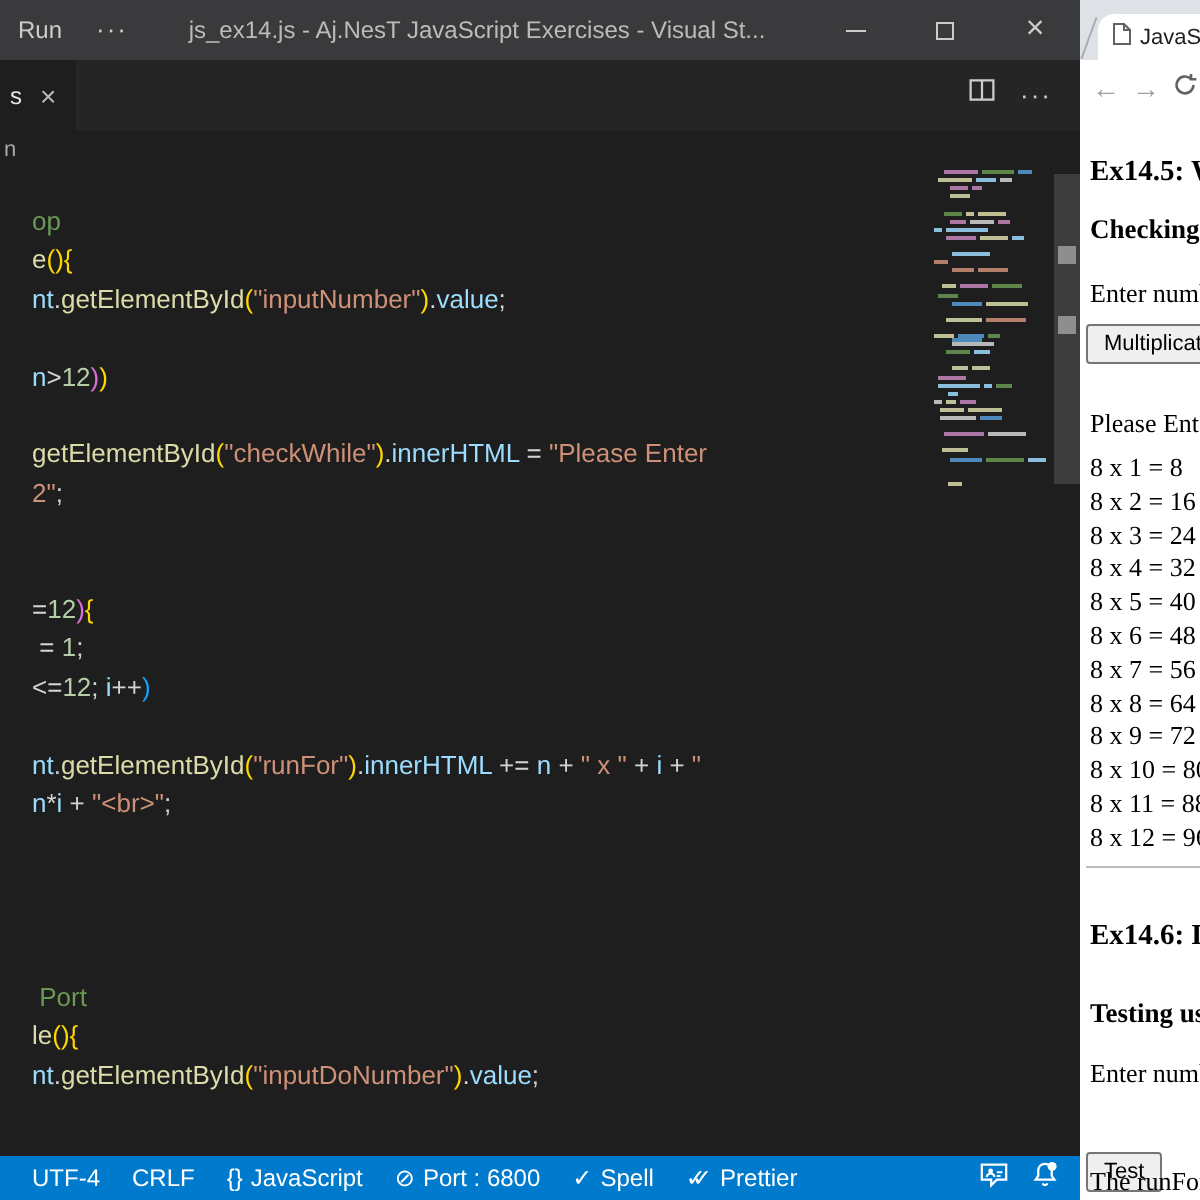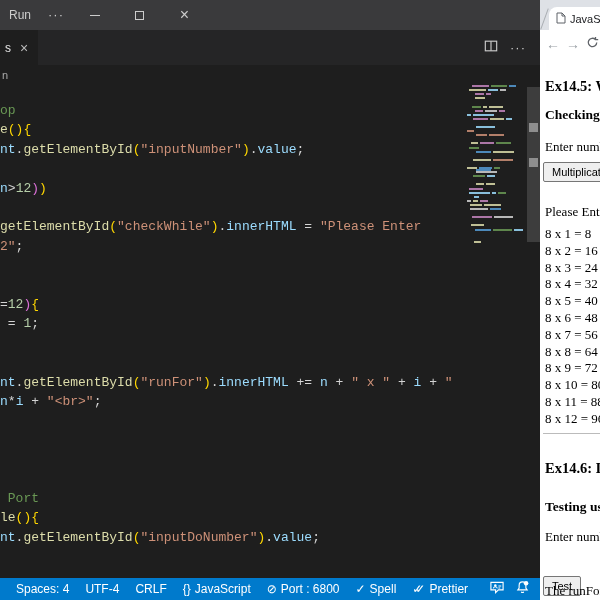--- a/index.html
+++ b/index.html
@@ -22,21 +22,21 @@
   .tab-active{width:38px;height:35px;background:#1E1E1E;display:flex;align-items:center;
     padding-left:5px;gap:9px;color:#E7E7E7;font-size:12px;}
   .tab-close{color:#BBBBBB;font-size:14px;line-height:1;}
   .tab-actions{margin-left:auto;display:flex;align-items:center;gap:12px;padding-right:14px;color:#CCCCCC;}
   .tab-actions .more{font-size:13px;letter-spacing:1px;}
   
   .breadcrumb{position:absolute;left:0;top:65px;width:540px;height:20px;background:#1E1E1E;
     color:#A9A9A9;font-size:11px;line-height:20px;padding-left:2px;}
   
   .editor{position:absolute;left:0;top:85px;width:540px;height:493px;background:#1E1E1E;overflow:hidden;}
-  .code-line{position:absolute;left:0;white-space:pre;font-family:Liberation Mono, monospace;
+  .code-line{position:absolute;left:16px;white-space:pre;font-family:Liberation Sans, sans-serif;
     font-size:13px;line-height:19px;height:19px;text-align:center;}
   .c-comment{color:#6A9955;} .c-fn{color:#DCDCAA;} .c-var{color:#9CDCFE;}
   .c-str{color:#CE9178;} .c-num{color:#B5CEA8;} .c-op{color:#D4D4D4;}
   .c-bgold{color:#FFD700;} .c-bpink{color:#DA70D6;} .c-bblue{color:#179FFF;}
   
   .minimap{position:absolute;left:467px;top:0px;width:60px;height:493px;overflow:hidden;}
   .mm-line{position:absolute;height:2px;}
   .mm-seg{display:inline-block;height:2px;margin-right:2px;vertical-align:top;opacity:.85;}
   .vscrollbar{position:absolute;left:527px;top:0;width:13px;height:493px;}
   .vthumb{position:absolute;left:0;top:2px;width:13px;height:155px;background:rgba(121,121,121,0.35);}
@@ -73,20 +73,21 @@
   .bdivider{position:absolute;left:3px;top:375px;width:80px;height:1px;background:#BBBBBB;}
 </style>
 </head>
 <body>
 
 <div id="vscode">
 
   <div class="titlebar">
     <div class="menu-item">Run</div>
     <div class="menu-item menu-more">···</div>
+    <div class="tb-title">js_ex14.js - Aj.NesT JavaScript Exercises - Visual St...</div>
     <div class="win-controls">
       <div class="win-btn">
           <span class="min-glyph"></span>
         </div>
       <div class="win-btn">
           <span class="max-glyph"></span>
         </div>
       <div class="win-btn">
           <span class="close-glyph">×</span>
         </div>
@@ -149,31 +150,29 @@
       <div class="ruler-mark" style="top:73px;"></div>
     </div>
   <div class="code-line" style="top: 16px;"><span class="c-comment">op</span></div>
       <div class="code-line" style="top: 35.4px;"><span class="c-fn">e</span><span class="c-bgold">(){</span></div>
       <div class="code-line" style="top: 54.8px;"><span class="c-var">nt</span><span class="c-op">.</span><span class="c-fn">getElementById</span><span class="c-bgold">(</span><span class="c-str">"inputNumber"</span><span class="c-bgold">)</span><span class="c-op">.</span><span class="c-var">value</span><span class="c-op">;</span></div>
       <div class="code-line" style="top: 93.6px;"><span class="c-var">n</span><span class="c-op">&gt;</span><span class="c-num">12</span><span class="c-bpink">)</span><span class="c-bgold">)</span></div>
       <div class="code-line" style="top: 132.4px;"><span class="c-fn">getElementById</span><span class="c-bgold">(</span><span class="c-str">"checkWhile"</span><span class="c-bgold">)</span><span class="c-op">.</span><span class="c-var">innerHTML</span><span class="c-op"> = </span><span class="c-str">"Please Enter</span></div>
       <div class="code-line" style="top: 151.8px;"><span class="c-str">2"</span><span class="c-op">;</span></div>
       <div class="code-line" style="top: 210px;"><span class="c-op">=</span><span class="c-num">12</span><span class="c-bpink">)</span><span class="c-bgold">{</span></div>
       <div class="code-line" style="top: 229.4px;"><span class="c-op"> = </span><span class="c-num">1</span><span class="c-op">;</span></div>
+      <div class="code-line" style="top: 248.8px;"><span class="c-op">&lt;=</span><span class="c-num">12</span><span class="c-op">; </span><span class="c-var">i</span><span class="c-op">++</span><span class="c-bblue">)</span></div>
       <div class="code-line" style="top: 287.6px;"><span class="c-var">nt</span><span class="c-op">.</span><span class="c-fn">getElementById</span><span class="c-bgold">(</span><span class="c-str">"runFor"</span><span class="c-bgold">)</span><span class="c-op">.</span><span class="c-var">innerHTML</span><span class="c-op"> += </span><span class="c-var">n</span><span class="c-op"> + </span><span class="c-str">" x "</span><span class="c-op"> + </span><span class="c-var">i</span><span class="c-op"> + </span><span class="c-str">"</span></div>
       <div class="code-line" style="top: 307px;"><span class="c-var">n</span><span class="c-op">*</span><span class="c-var">i</span><span class="c-op"> + </span><span class="c-str">"&lt;br&gt;"</span><span class="c-op">;</span></div>
       <div class="code-line" style="top: 404px;"><span class="c-comment"> Port</span></div>
       <div class="code-line" style="top: 423.4px;"><span class="c-fn">le</span><span class="c-bgold">(){</span></div>
       <div class="code-line" style="top: 442.8px;"><span class="c-var">nt</span><span class="c-op">.</span><span class="c-fn">getElementById</span><span class="c-bgold">(</span><span class="c-str">"inputDoNumber"</span><span class="c-bgold">)</span><span class="c-op">.</span><span class="c-var">value</span><span class="c-op">;</span></div>
     </div>
 
   <div class="statusbar" id="statusbar">
-    <div class="sb-item">
-        <span>Spaces: 4</span>
-      </div>
       <div class="sb-item">
         <span>UTF-4</span>
       </div>
       <div class="sb-item">
         <span>CRLF</span>
       </div>
       <div class="sb-item">
         <span class="sb-icon">{}</span>
         <span>JavaScript</span>
       </div>

